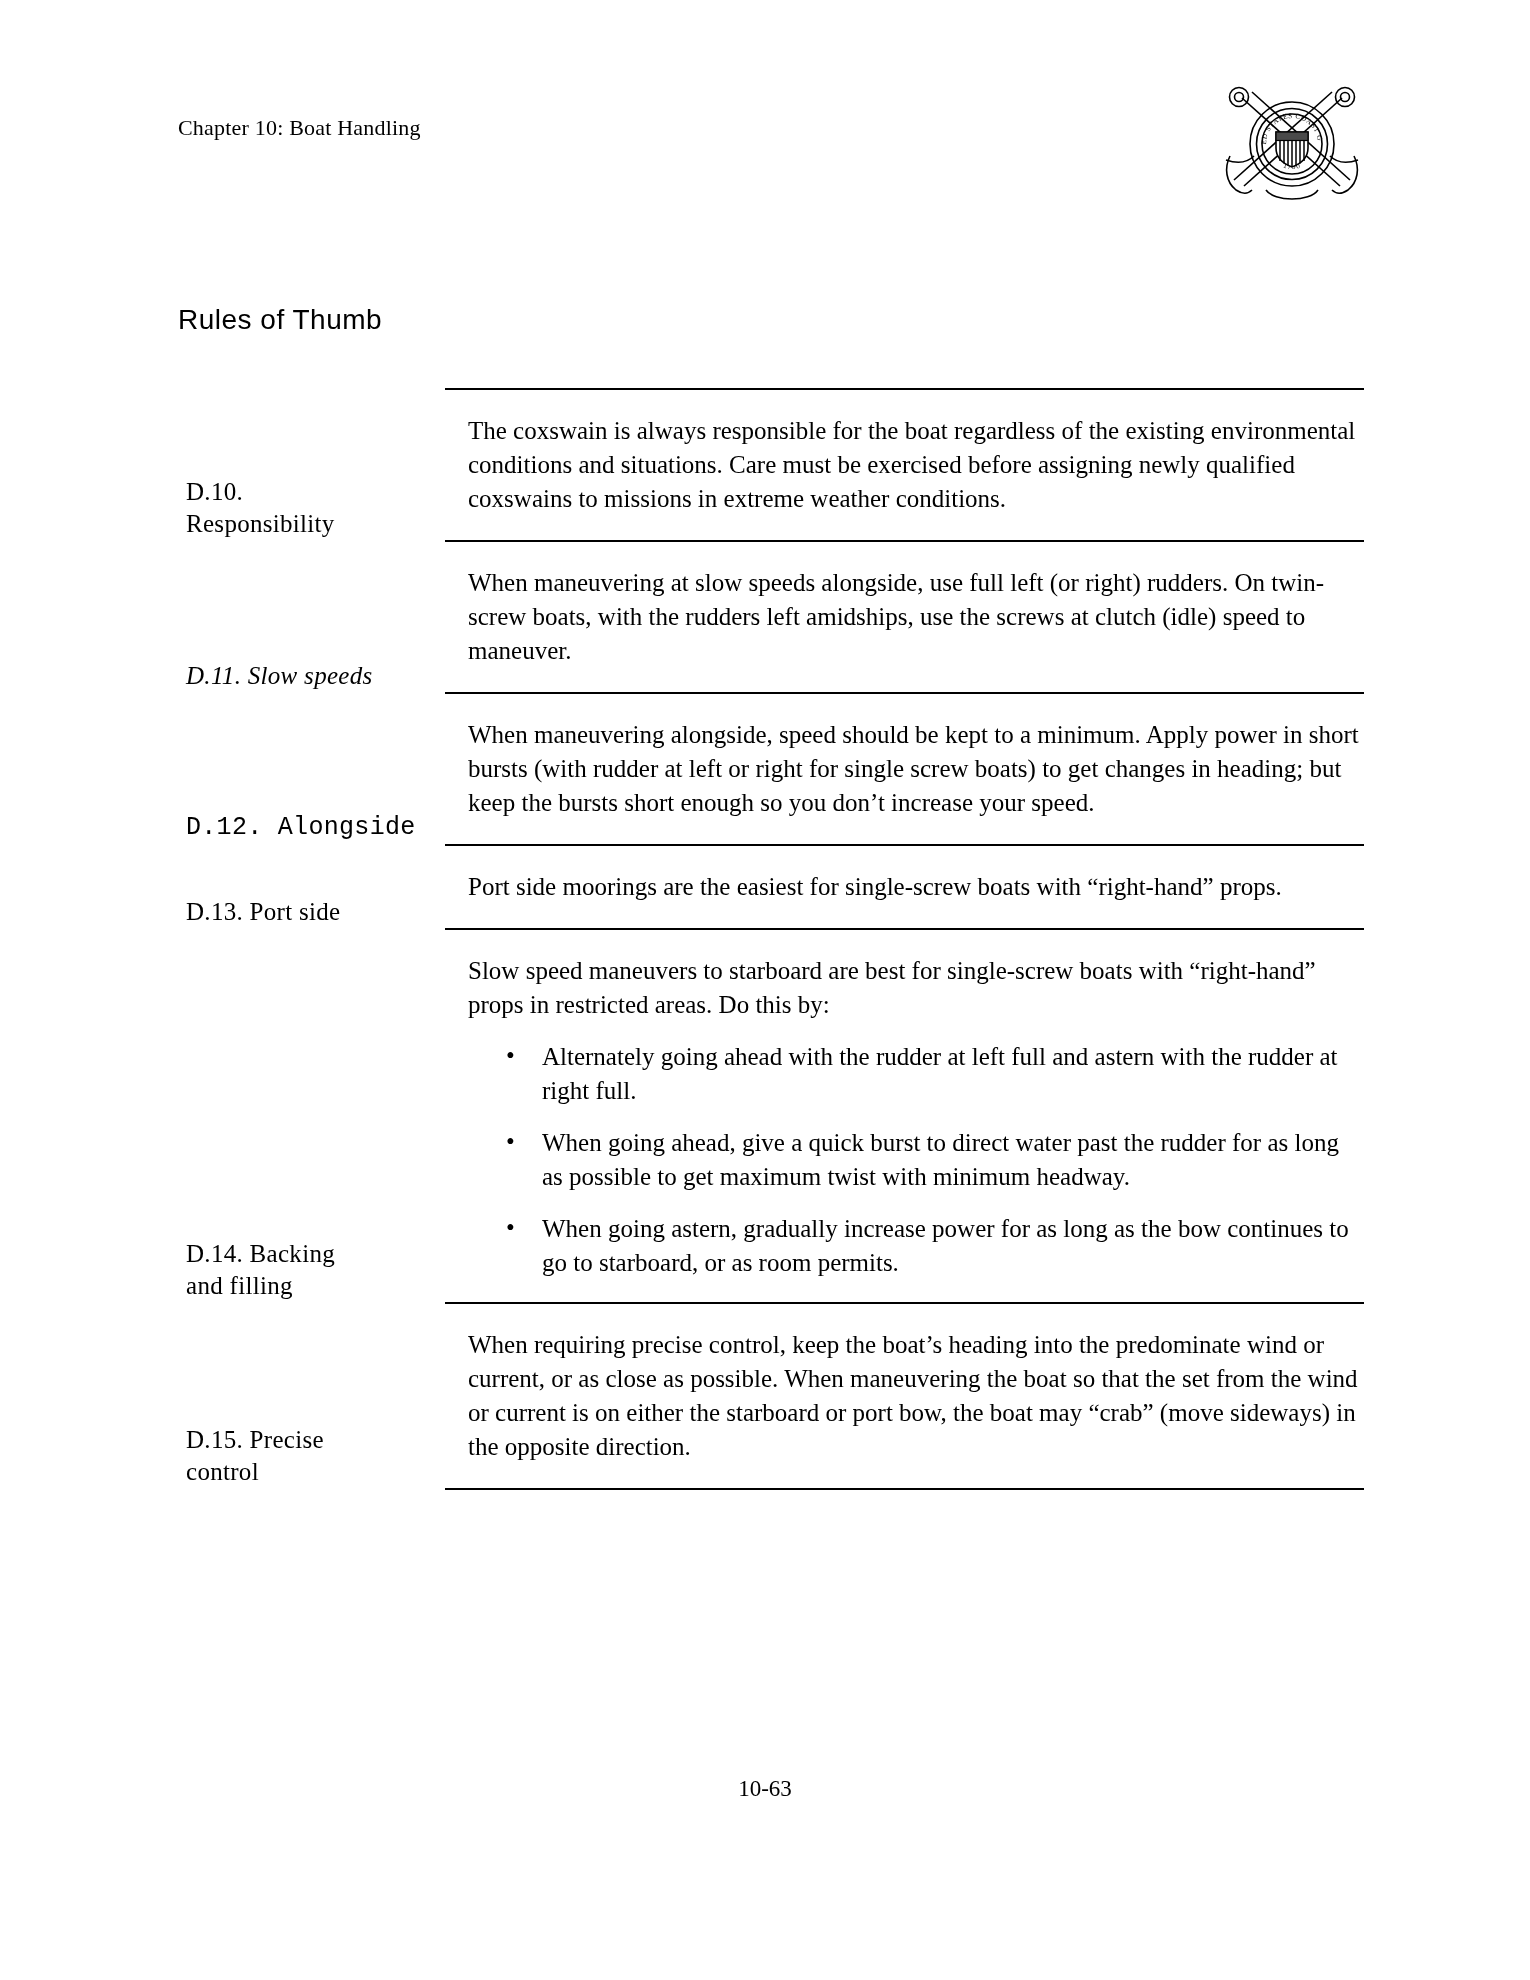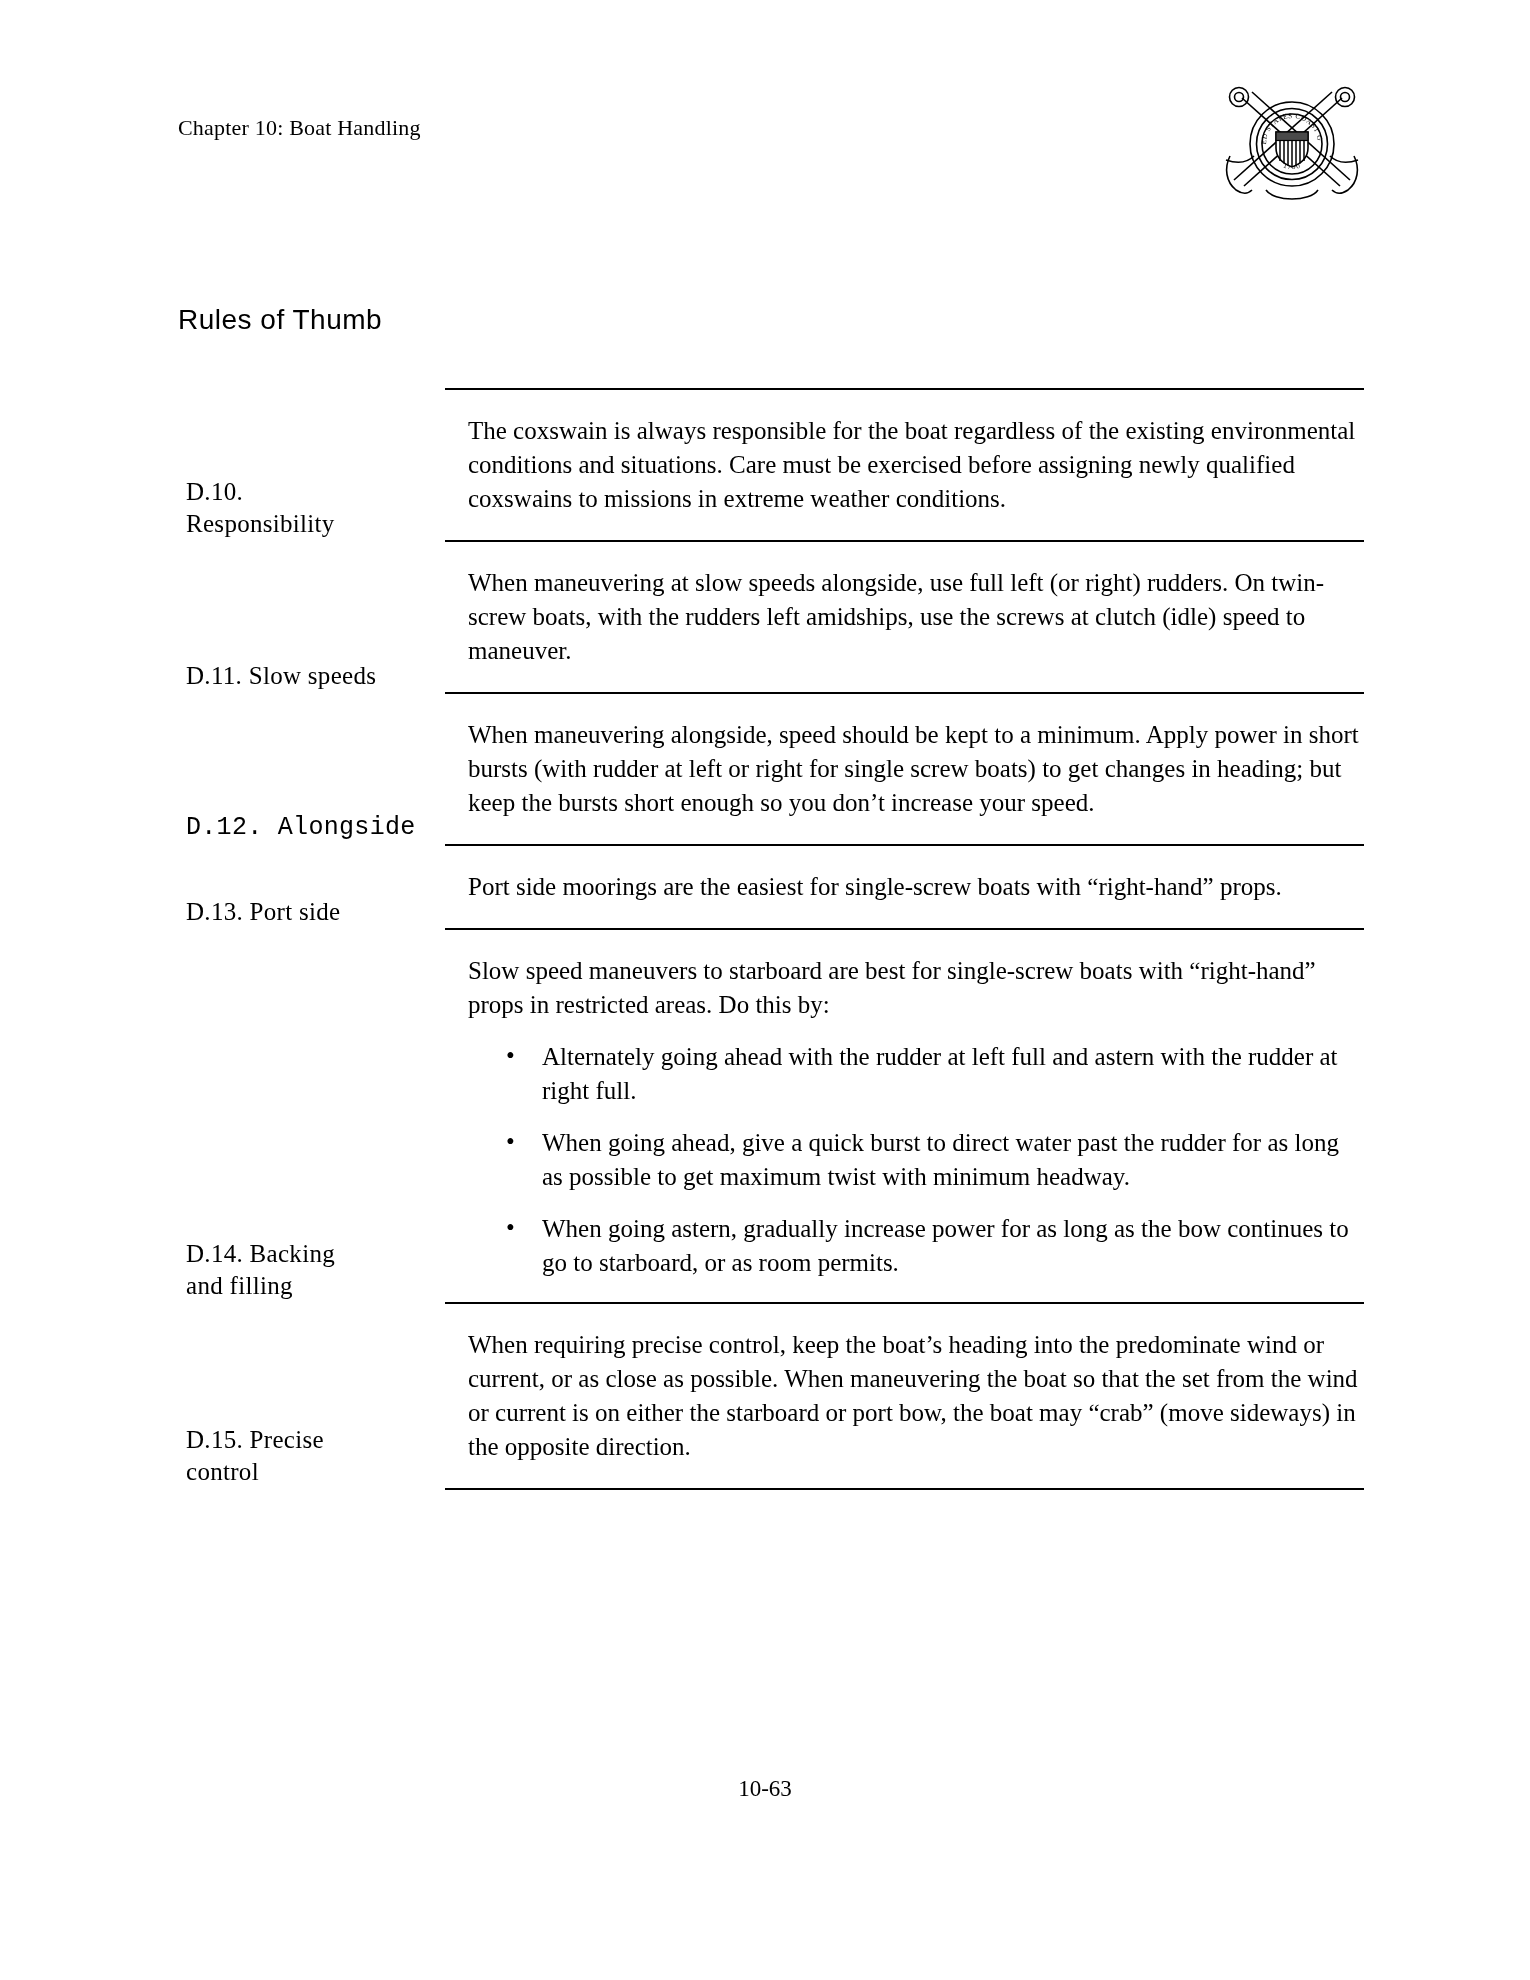--- a/index.html
+++ b/index.html
@@ -196,21 +196,21 @@
 
     <div class="rule-row">
       <div class="rule-label" style="white-space: pre-line;">D.10.
 Responsibility</div>
       <div class="rule-body">
         <p>The coxswain is always responsible for the boat regardless of the existing environmental conditions and situations.  Care must be exercised before assigning newly qualified coxswains to missions in extreme weather conditions.</p>
       </div>
     </div>
 
     <div class="rule-row">
-      <div class="rule-label" style="white-space: pre-line;">D.11.  Slow speeds</div>
+      <div class="rule-label" style="white-space: pre-line; font-style: italic;">D.11.  Slow speeds</div>
       <div class="rule-body">
         <p>When maneuvering at slow speeds alongside, use full left (or right) rudders.  On twin-screw boats, with the rudders left amidships, use the screws at clutch (idle) speed to maneuver.</p>
       </div>
     </div>
 
     <div class="rule-row">
       <div class="rule-label" style="white-space: pre-line; font-family: Liberation Mono, monospace;">D.12.  Alongside</div>
       <div class="rule-body">
         <p>When maneuvering alongside, speed should be kept to a minimum.  Apply power in short bursts (with rudder at left or right for single screw boats) to get changes in heading; but keep the bursts short enough so you don’t increase your speed.</p>
       </div>

